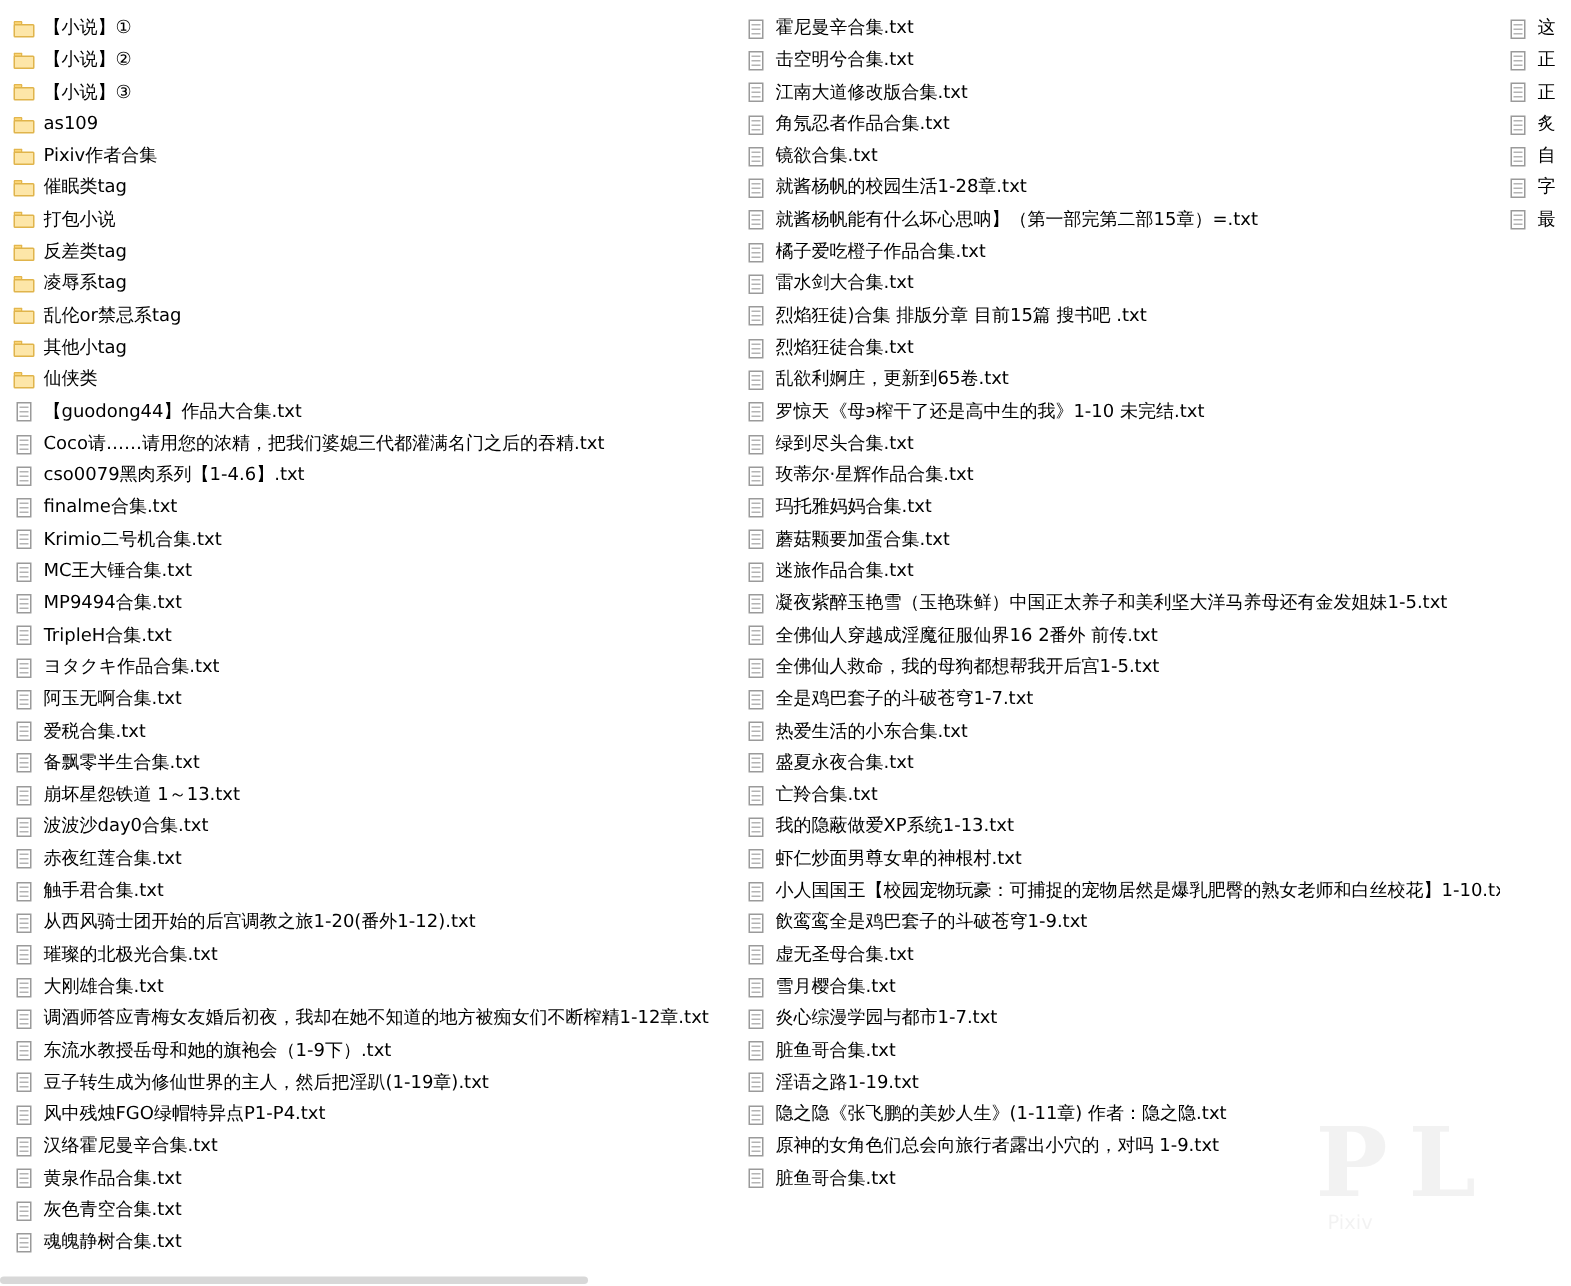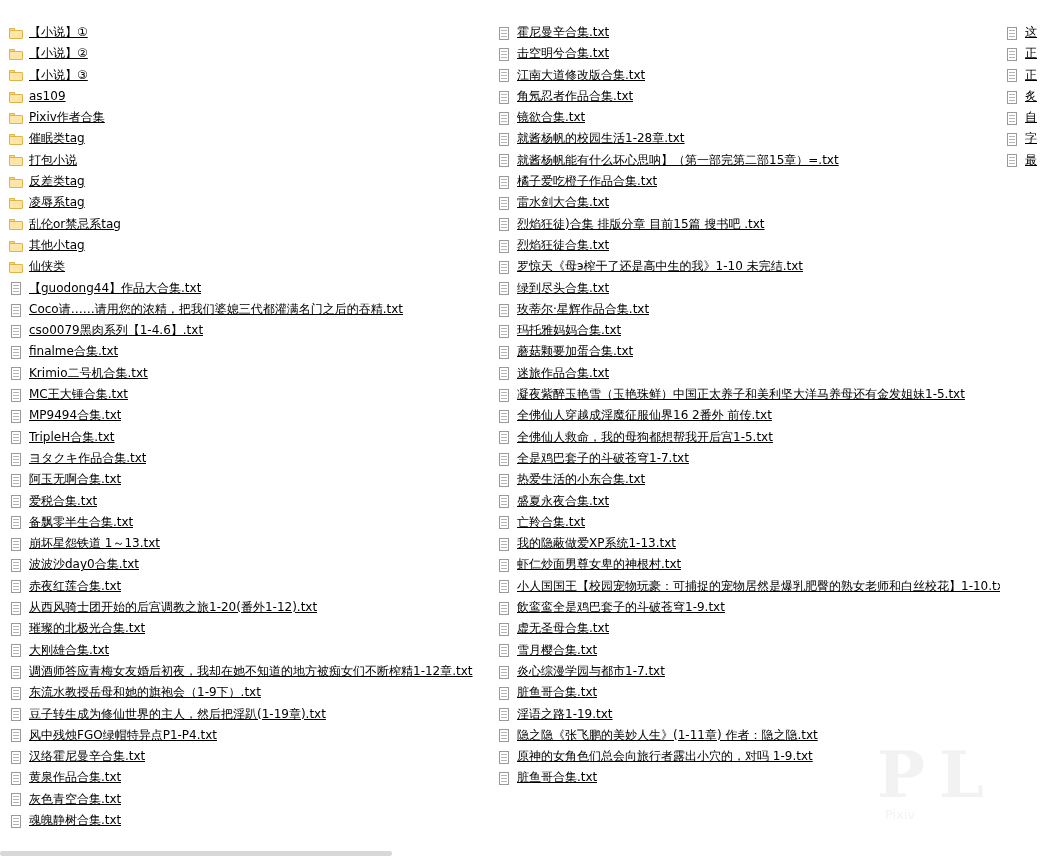--- a/index.html
+++ b/index.html
@@ -28,23 +28,22 @@
   }
   .columns {
     display: flex;
     flex-direction: row;
     width: 1047px;
     height: 857px;
     align-items: flex-start;
   }
   .col {
     box-sizing: border-box;
-    padding-top: 22px;
+    padding-top: 8px;
     overflow: hidden;
-    text-decoration: underline;
   }
   .col-1 { width: 492px; padding-left: 8px; }
   .col-2 { width: 508px; padding-left: 4px; }
   .col-3 { width: 47px; padding-left: 4px; }
 
   .row {
     display: flex;
     flex-direction: row;
     align-items: center;
     height: 21.3px;
@@ -242,20 +241,24 @@
       <div class="row">
         <span class="icon txt"></span>
         <span class="label">波波沙day0合集.txt</span>
       </div>
       <div class="row">
         <span class="icon txt"></span>
         <span class="label">赤夜红莲合集.txt</span>
       </div>
       <div class="row">
         <span class="icon txt"></span>
+        <span class="label">触手君合集.txt</span>
+      </div>
+      <div class="row">
+        <span class="icon txt"></span>
         <span class="label">从西风骑士团开始的后宫调教之旅1-20(番外1-12).txt</span>
       </div>
       <div class="row">
         <span class="icon txt"></span>
         <span class="label">璀璨的北极光合集.txt</span>
       </div>
       <div class="row">
         <span class="icon txt"></span>
         <span class="label">大刚雄合集.txt</span>
       </div>
@@ -329,20 +332,24 @@
         <span class="icon txt"></span>
         <span class="label">雷水剑大合集.txt</span>
       </div>
       <div class="row">
         <span class="icon txt"></span>
         <span class="label">烈焰狂徒)合集 排版分章 目前15篇 搜书吧 .txt</span>
       </div>
       <div class="row">
         <span class="icon txt"></span>
         <span class="label">烈焰狂徒合集.txt</span>
+      </div>
+      <div class="row">
+        <span class="icon txt"></span>
+        <span class="label">乱欲利婀庄，更新到65卷.txt</span>
       </div>
       <div class="row">
         <span class="icon txt"></span>
         <span class="label">罗惊天《母э榨干了还是高中生的我》1-10 未完结.txt</span>
       </div>
       <div class="row">
         <span class="icon txt"></span>
         <span class="label">绿到尽头合集.txt</span>
       </div>
       <div class="row">

